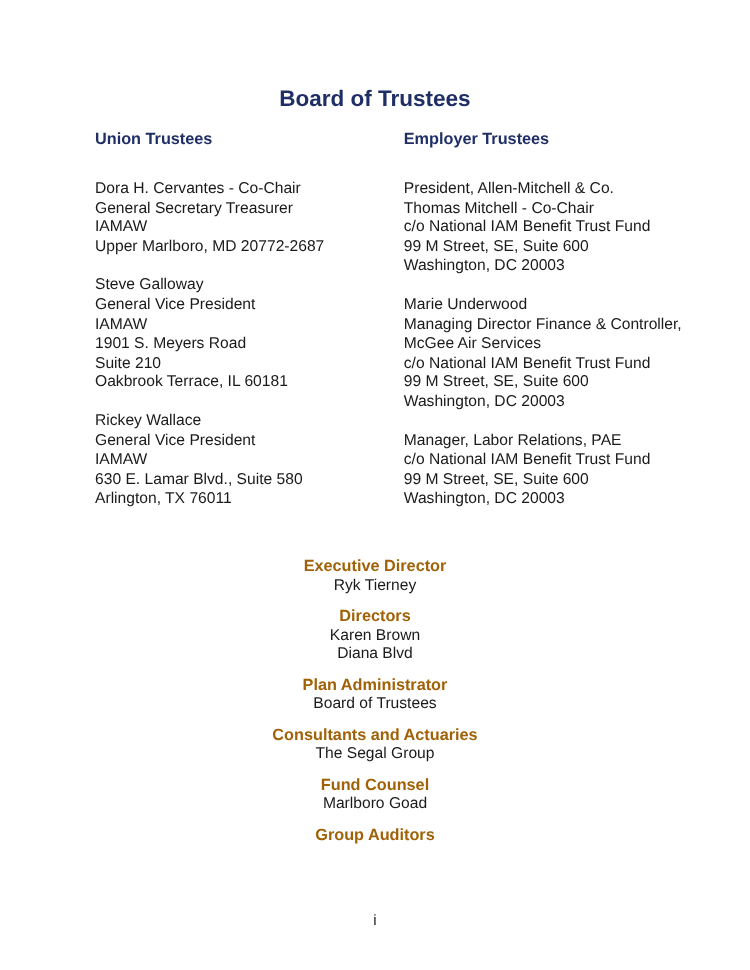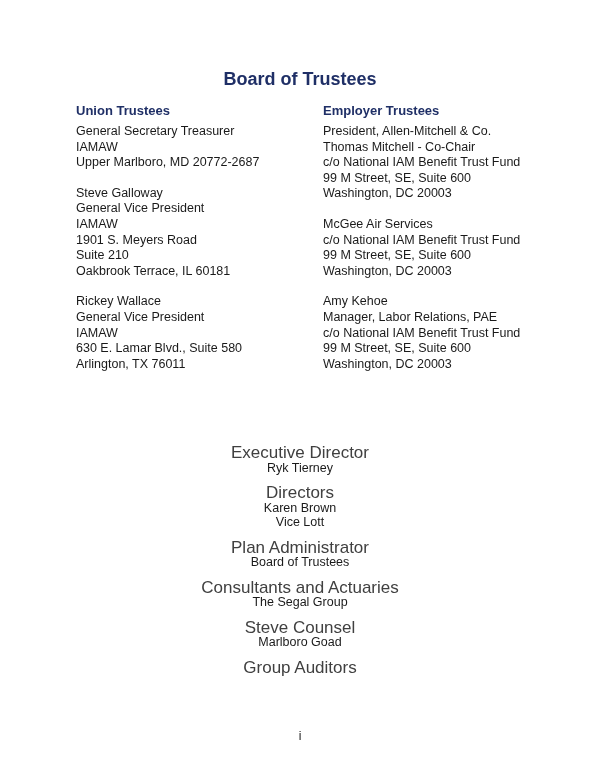--- a/index.html
+++ b/index.html
@@ -3,38 +3,39 @@
   <meta charset="utf-8">
   <style>
     html, body { margin: 0; padding: 0; background: #ffffff; }
     body { width: 600px; height: 776px; position: relative; overflow: hidden;
            font-family: "Liberation Sans", sans-serif; color: #1a1a1a; }
     .title { position: absolute; top: 69px; left: 0; width: 600px; text-align: center;
              font-size: 18px; font-weight: bold; color: #1f2f66; }
     .col { position: absolute; top: 103px; width: 260px; }
     .col.left { left: 76px; }
     .col.right { left: 323px; }
-    .col-head { font-size: 13px; font-weight: bold; color: #1f2f66; height: 16px; margin-bottom: 5px; }
+    .col-head { font-size: 13px; font-weight: bold; color: #1f2f66; height: 16px; margin-bottom: 24px; }
     .trustee { margin-bottom: 15px; }
     .line { font-size: 12.5px; line-height: 15.6px; white-space: nowrap; }
     .officers { position: absolute; top: 446px; left: 0; width: 600px; text-align: center; }
     .officer { margin-bottom: 11px; }
-    .officer-role { font-size: 17px; font-weight: normal; color: #404040; line-height: 14.5px; }
+    .officer-role { font-size: 13px; font-weight: bold; color: #a16207; line-height: 14.5px; }
     .officer-name { font-size: 12.5px; line-height: 14.5px; }
     .page-num { position: absolute; top: 729px; left: 0; width: 600px; text-align: center; font-size: 12px; }
   </style>
 </head>
 <body>
 
 <div class="title">Board of Trustees</div>
 
 <div class="col left">
   <div class="col-head">Union Trustees</div>
   <div id="union-list">
       <div class="trustee">
+        <div class="line">Dora H. Cervantes - Co-Chair</div>
         <div class="line">General Secretary Treasurer</div>
         <div class="line">IAMAW</div>
         <div class="line">Upper Marlboro, MD 20772-2687</div>
       </div>
       <div class="trustee">
         <div class="line">Steve Galloway</div>
         <div class="line">General Vice President</div>
         <div class="line">IAMAW</div>
         <div class="line">1901 S. Meyers Road</div>
         <div class="line">Suite 210</div>
@@ -54,55 +55,56 @@
   <div class="col-head">Employer Trustees</div>
   <div id="employer-list">
       <div class="trustee">
         <div class="line">President, Allen-Mitchell &amp; Co.</div>
         <div class="line">Thomas Mitchell - Co-Chair</div>
         <div class="line">c/o National IAM Benefit Trust Fund</div>
         <div class="line">99 M Street, SE, Suite 600</div>
         <div class="line">Washington, DC 20003</div>
       </div>
       <div class="trustee">
+        <div class="line">Marie Underwood</div>
+        <div class="line">Managing Director Finance &amp; Controller,</div>
         <div class="line">McGee Air Services</div>
         <div class="line">c/o National IAM Benefit Trust Fund</div>
         <div class="line">99 M Street, SE, Suite 600</div>
         <div class="line">Washington, DC 20003</div>
       </div>
       <div class="trustee">
-        <div class="line">Amy Kehoe</div>
         <div class="line">Manager, Labor Relations, PAE</div>
         <div class="line">c/o National IAM Benefit Trust Fund</div>
         <div class="line">99 M Street, SE, Suite 600</div>
         <div class="line">Washington, DC 20003</div>
       </div>
     </div>
 </div>
 
 <div class="officers" id="officers">
     <div class="officer">
       <div class="officer-role">Executive Director</div>
       <div class="officer-name">Ryk Tierney</div>
     </div>
     <div class="officer">
       <div class="officer-role">Directors</div>
       <div class="officer-name">Karen Brown</div>
-      <div class="officer-name">Vice Lott</div>
+      <div class="officer-name">Diana Blvd</div>
     </div>
     <div class="officer">
       <div class="officer-role">Plan Administrator</div>
       <div class="officer-name">Board of Trustees</div>
     </div>
     <div class="officer">
       <div class="officer-role">Consultants and Actuaries</div>
       <div class="officer-name">The Segal Group</div>
     </div>
     <div class="officer">
-      <div class="officer-role">Steve Counsel</div>
+      <div class="officer-role">Fund Counsel</div>
       <div class="officer-name">Marlboro Goad</div>
     </div>
     <div class="officer">
       <div class="officer-role">Group Auditors</div>
     </div>
   </div>
 
 <div class="page-num">i</div>
 
 </body></html>

